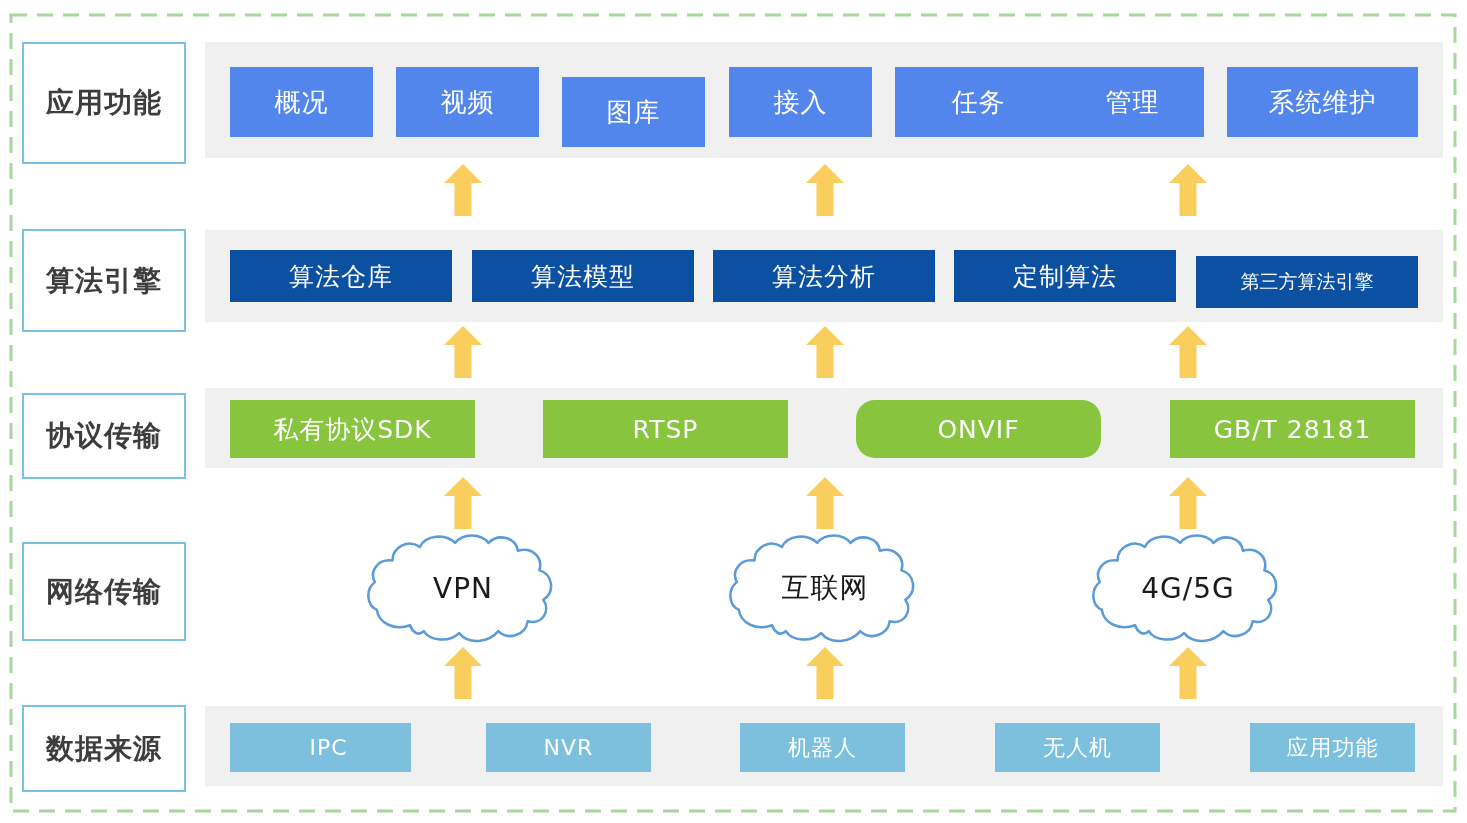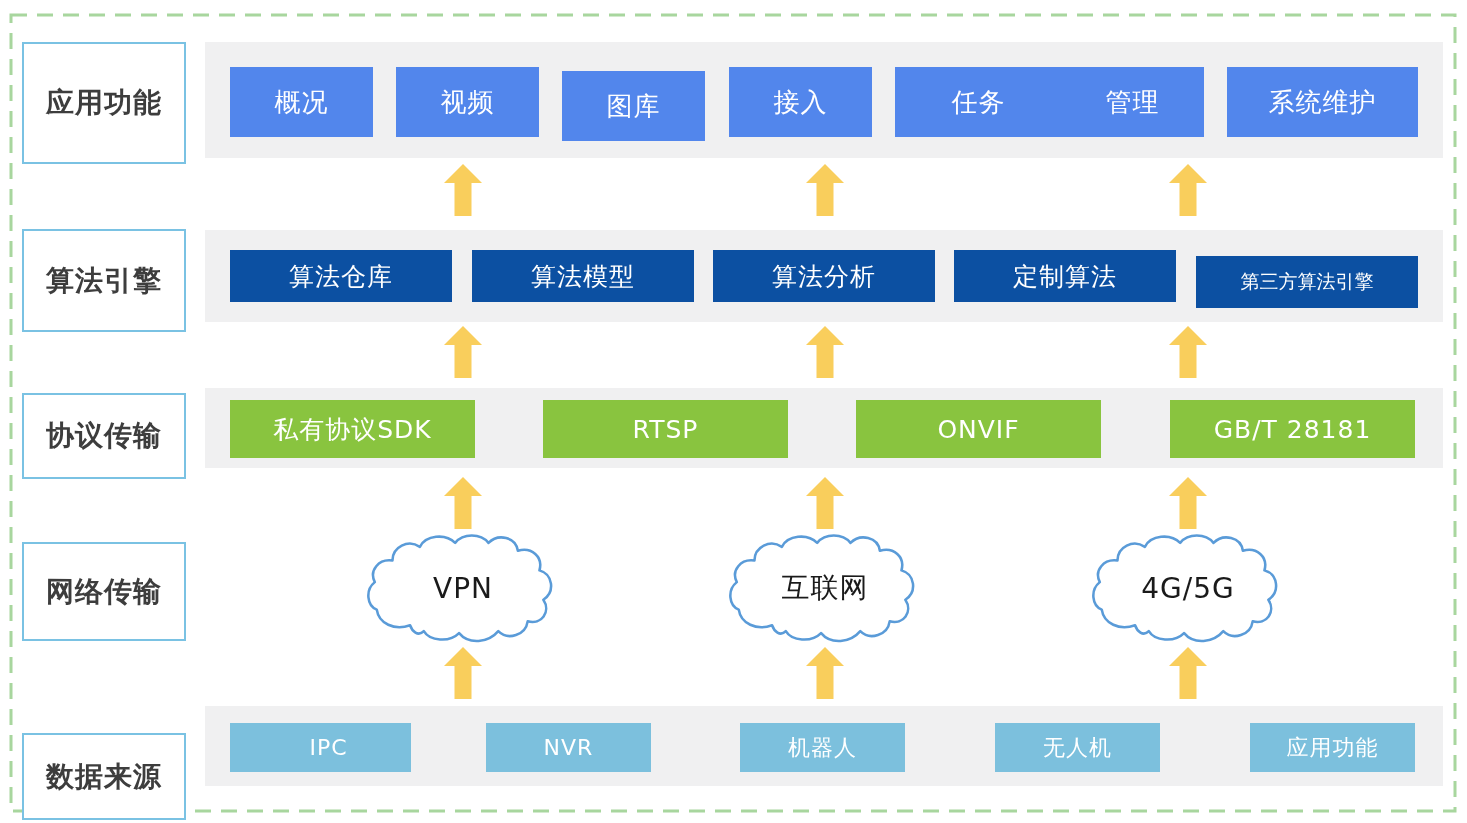--- a/index.html
+++ b/index.html
@@ -44,21 +44,21 @@
   <svg class="frame" width="1467" height="823">
     <rect x="11" y="15" width="1444" height="796"></rect>
   </svg>
 
   <div class="band" style="top:42px;height:116px;"></div>
   <div class="label-box" style="top:42px;height:118px;">
     <span>应用功能</span>
   </div>
   <div class="btn blue" style="left:230px;top:67px;width:143px;height:70px;">概况</div>
   <div class="btn blue" style="left:396px;top:67px;width:143px;height:70px;">视频</div>
-  <div class="btn blue" style="left:562px;top:71px;width:143px;height:70px;">图库</div>
+  <div class="btn blue" style="left:562px;top:77px;width:143px;height:70px;">图库</div>
   <div class="btn blue" style="left:729px;top:67px;width:143px;height:70px;">接入</div>
   <div class="btn blue" style="left:895px;top:67px;width:167px;height:70px;">任务</div>
   <div class="btn blue" style="left:1061px;top:67px;width:143px;height:70px;">管理</div>
   <div class="btn blue" style="left:1227px;top:67px;width:191px;height:70px;">系统维护</div>
 
   <svg class="arrow" style="left:444px;top:164px;" width="38" height="52" viewBox="0 0 38 52">
       <path d="M19 0 L38 19 H27.5 V52 H10.5 V19 H0 Z"></path>
     </svg>
   <svg class="arrow" style="left:806px;top:164px;" width="38" height="52" viewBox="0 0 38 52">
       <path d="M19 0 L38 19 H27.5 V52 H10.5 V19 H0 Z"></path>
@@ -86,21 +86,21 @@
   <svg class="arrow" style="left:1169px;top:326px;" width="38" height="52" viewBox="0 0 38 52">
       <path d="M19 0 L38 19 H27.5 V52 H10.5 V19 H0 Z"></path>
     </svg>
 
   <div class="band" style="top:388px;height:80px;"></div>
   <div class="label-box" style="top:393px;height:82px;">
     <span>协议传输</span>
   </div>
   <div class="btn green" style="left:230px;top:400px;width:245px;height:58px;">私有协议SDK</div>
   <div class="btn green" style="left:543px;top:400px;width:245px;height:58px;">RTSP</div>
-  <div class="btn green" style="left:856px;top:400px;width:245px;height:58px;">ONVIF</div>
+  <div class="btn green" style="left:856px;top:400px;width:245px;height:58px;border-radius:19px;">ONVIF</div>
   <div class="btn green" style="left:1170px;top:400px;width:245px;height:58px;">GB/T 28181</div>
 
   <svg class="arrow" style="left:444px;top:477px;" width="38" height="52" viewBox="0 0 38 52">
       <path d="M19 0 L38 19 H27.5 V52 H10.5 V19 H0 Z"></path>
     </svg>
   <svg class="arrow" style="left:806px;top:477px;" width="38" height="52" viewBox="0 0 38 52">
       <path d="M19 0 L38 19 H27.5 V52 H10.5 V19 H0 Z"></path>
     </svg>
   <svg class="arrow" style="left:1169px;top:477px;" width="38" height="52" viewBox="0 0 38 52">
       <path d="M19 0 L38 19 H27.5 V52 H10.5 V19 H0 Z"></path>
@@ -132,21 +132,21 @@
       <path d="M19 0 L38 19 H27.5 V52 H10.5 V19 H0 Z"></path>
     </svg>
   <svg class="arrow" style="left:806px;top:647px;" width="38" height="52" viewBox="0 0 38 52">
       <path d="M19 0 L38 19 H27.5 V52 H10.5 V19 H0 Z"></path>
     </svg>
   <svg class="arrow" style="left:1169px;top:647px;" width="38" height="52" viewBox="0 0 38 52">
       <path d="M19 0 L38 19 H27.5 V52 H10.5 V19 H0 Z"></path>
     </svg>
 
   <div class="band" style="top:706px;height:80px;"></div>
-  <div class="label-box" style="top:705px;height:83px;margin-top:28px;">
+  <div class="label-box" style="top:705px;height:83px;">
     <span>数据来源</span>
   </div>
   <div class="btn sky" style="left:230px;top:723px;width:165px;height:49px;padding-left:16px;">IPC</div>
   <div class="btn sky" style="left:486px;top:723px;width:165px;height:49px;">NVR</div>
   <div class="btn sky" style="left:740px;top:723px;width:165px;height:49px;">机器人</div>
   <div class="btn sky" style="left:995px;top:723px;width:165px;height:49px;">无人机</div>
   <div class="btn sky" style="left:1250px;top:723px;width:165px;height:49px;">应用功能</div>
 
 </div>
 

